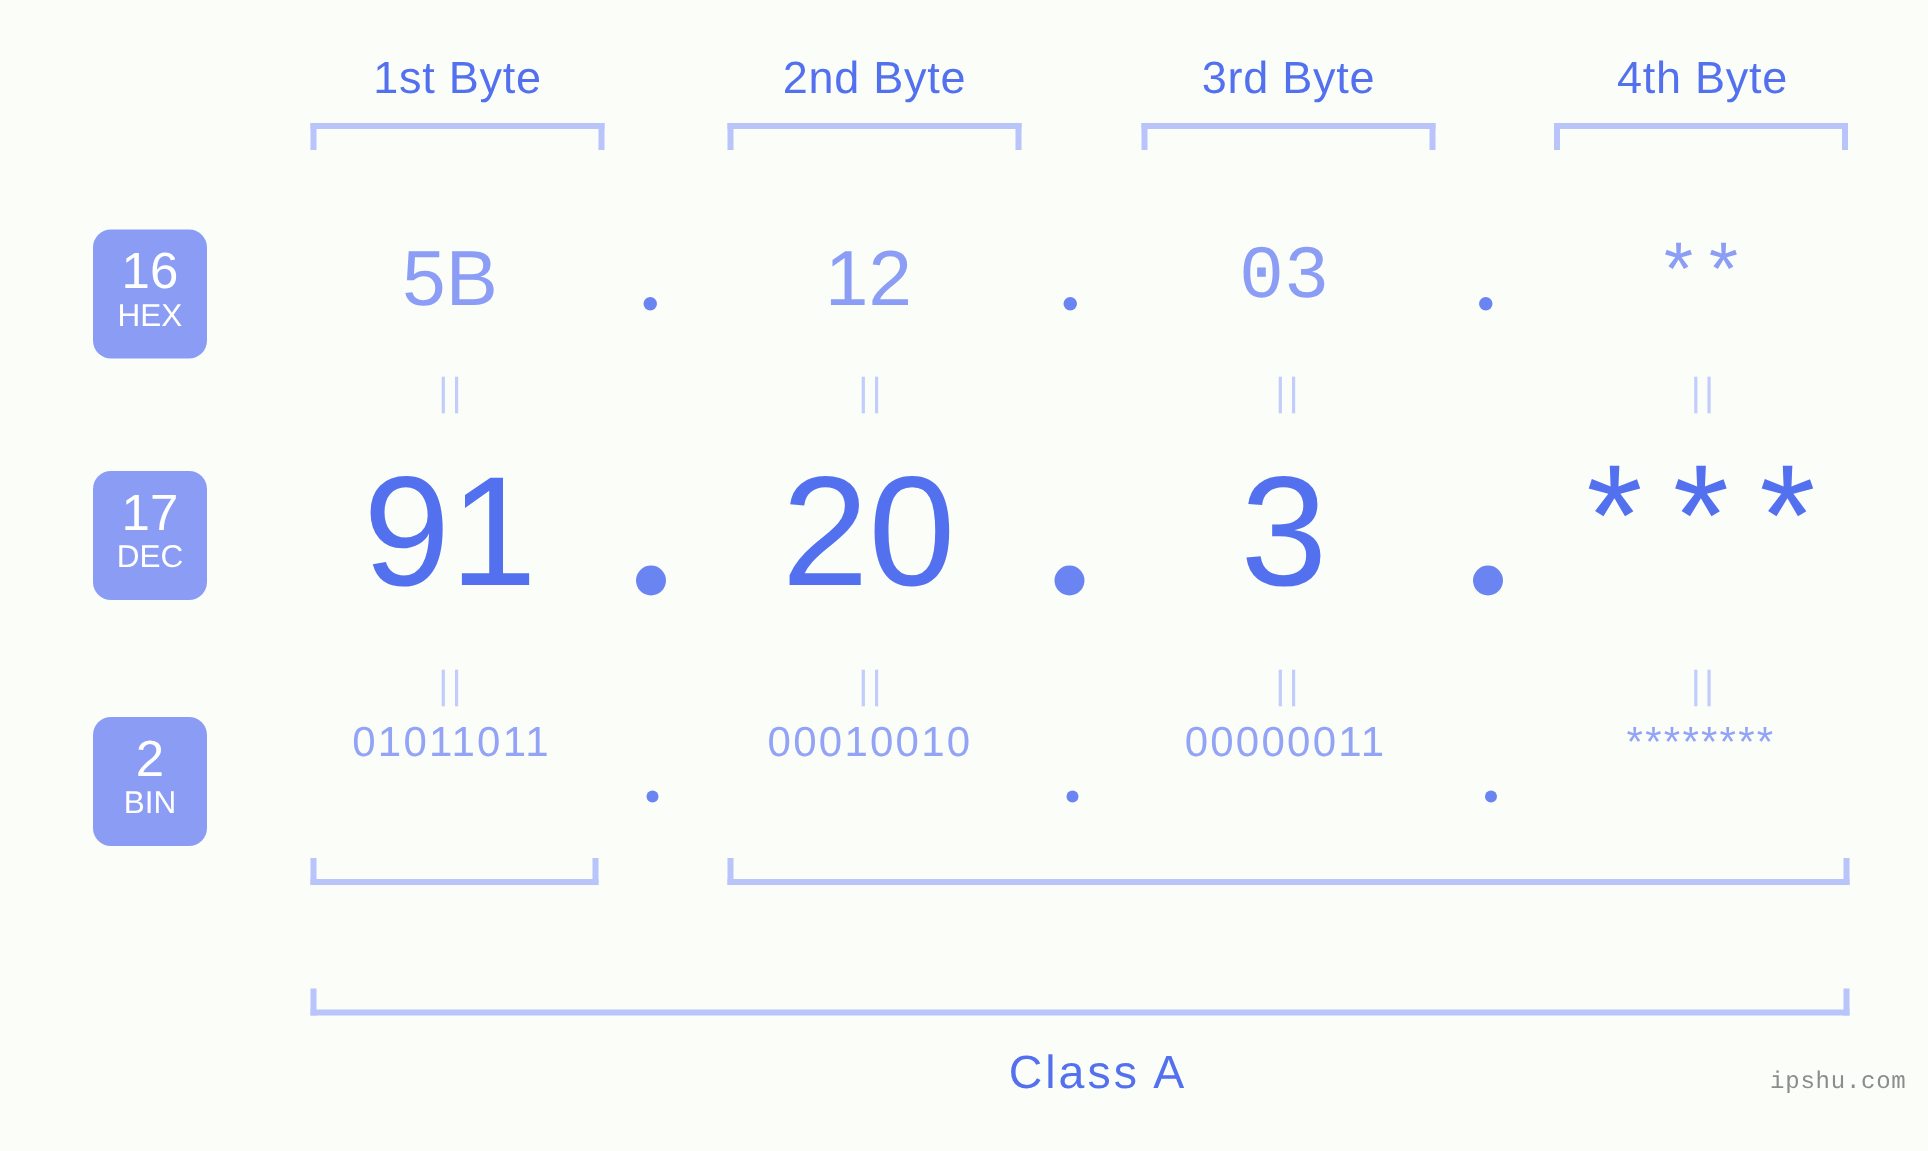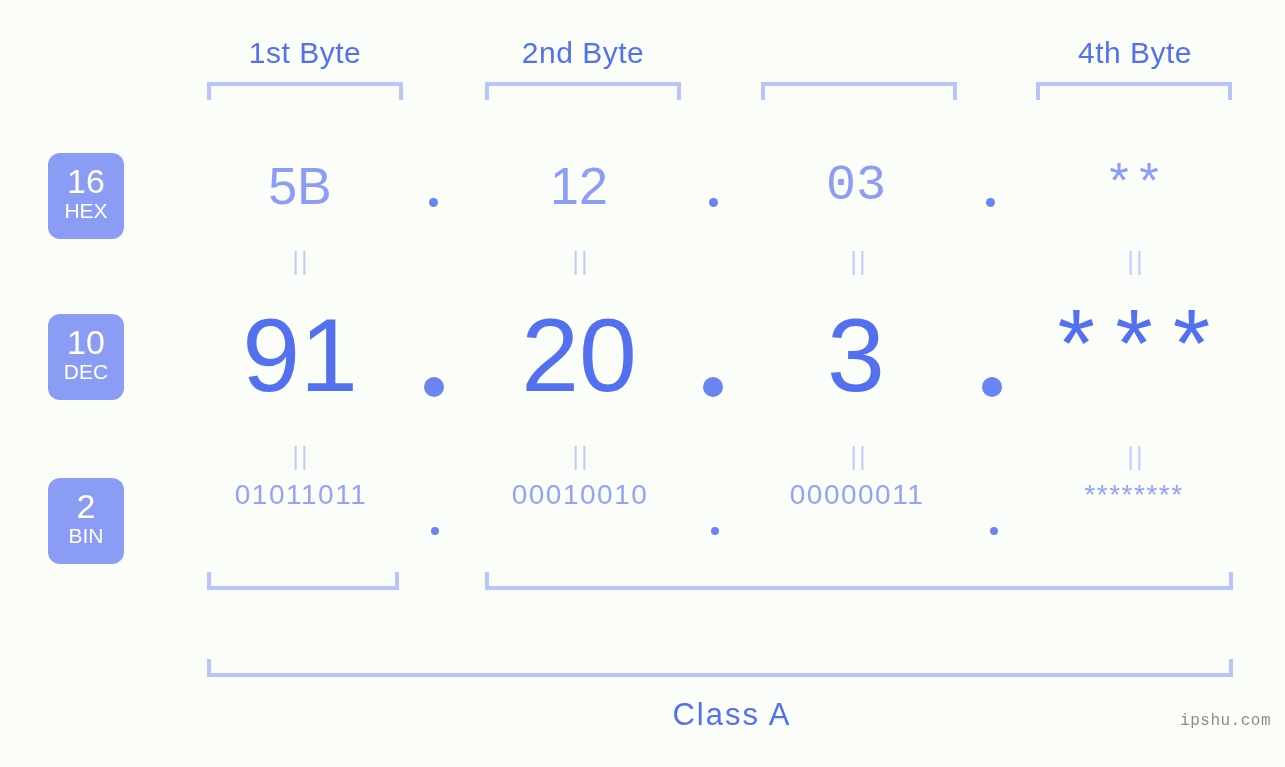--- a/index.html
+++ b/index.html
@@ -48,21 +48,21 @@
     height: 18px;
   }
   .bracket-up {
     border-width: 0 4px 4px 4px;
     height: 18px;
   }
 
   
   .badge {
     position: absolute;
-    left: 48px;
+    left: 62px;
     width: 76px;
     border-radius: 12px;
     background: #8b9cf4;
     color: #ffffff;
     text-align: center;
     box-sizing: border-box;
     font-family: "Liberation Sans", sans-serif;
   }
   .badge-num {
     display: block;
@@ -184,34 +184,35 @@
     letter-spacing: 0.5px;
   }
 </style>
 </head>
 <body>
 
 <div class="stage">
 
   <div class="byte-header" style="left:205px;width:200px;">1st Byte</div>
   <div class="byte-header" style="left:484px;width:198px;">2nd Byte</div>
+  <div class="byte-header" style="left:761px;width:196px;">3rd Byte</div>
   <div class="byte-header" style="left:1036px;width:198px;">4th Byte</div>
 
   <div class="bracket bracket-down" style="left:207px;top:82px;width:196px;"></div>
   <div class="bracket bracket-down" style="left:485px;top:82px;width:196px;"></div>
   <div class="bracket bracket-down" style="left:761px;top:82px;width:196px;"></div>
   <div class="bracket bracket-down" style="left:1036px;top:82px;width:196px;"></div>
 
   <div class="badge" style="top:153px;height:86px;">
     <span class="badge-num">16</span>
     <span class="badge-name">HEX</span>
   </div>
 
   <div class="badge" style="top:314px;height:86px;">
-    <span class="badge-num">10</span>
+    <span class="badge-num">17</span>
     <span class="badge-name">DEC</span>
   </div>
 
   <div class="badge" style="top:478px;height:86px;">
     <span class="badge-num">2</span>
     <span class="badge-name">BIN</span>
   </div>
 
   <div class="hex-row">
     <div class="cell" style="left:205px;width:190px;">5B</div>

